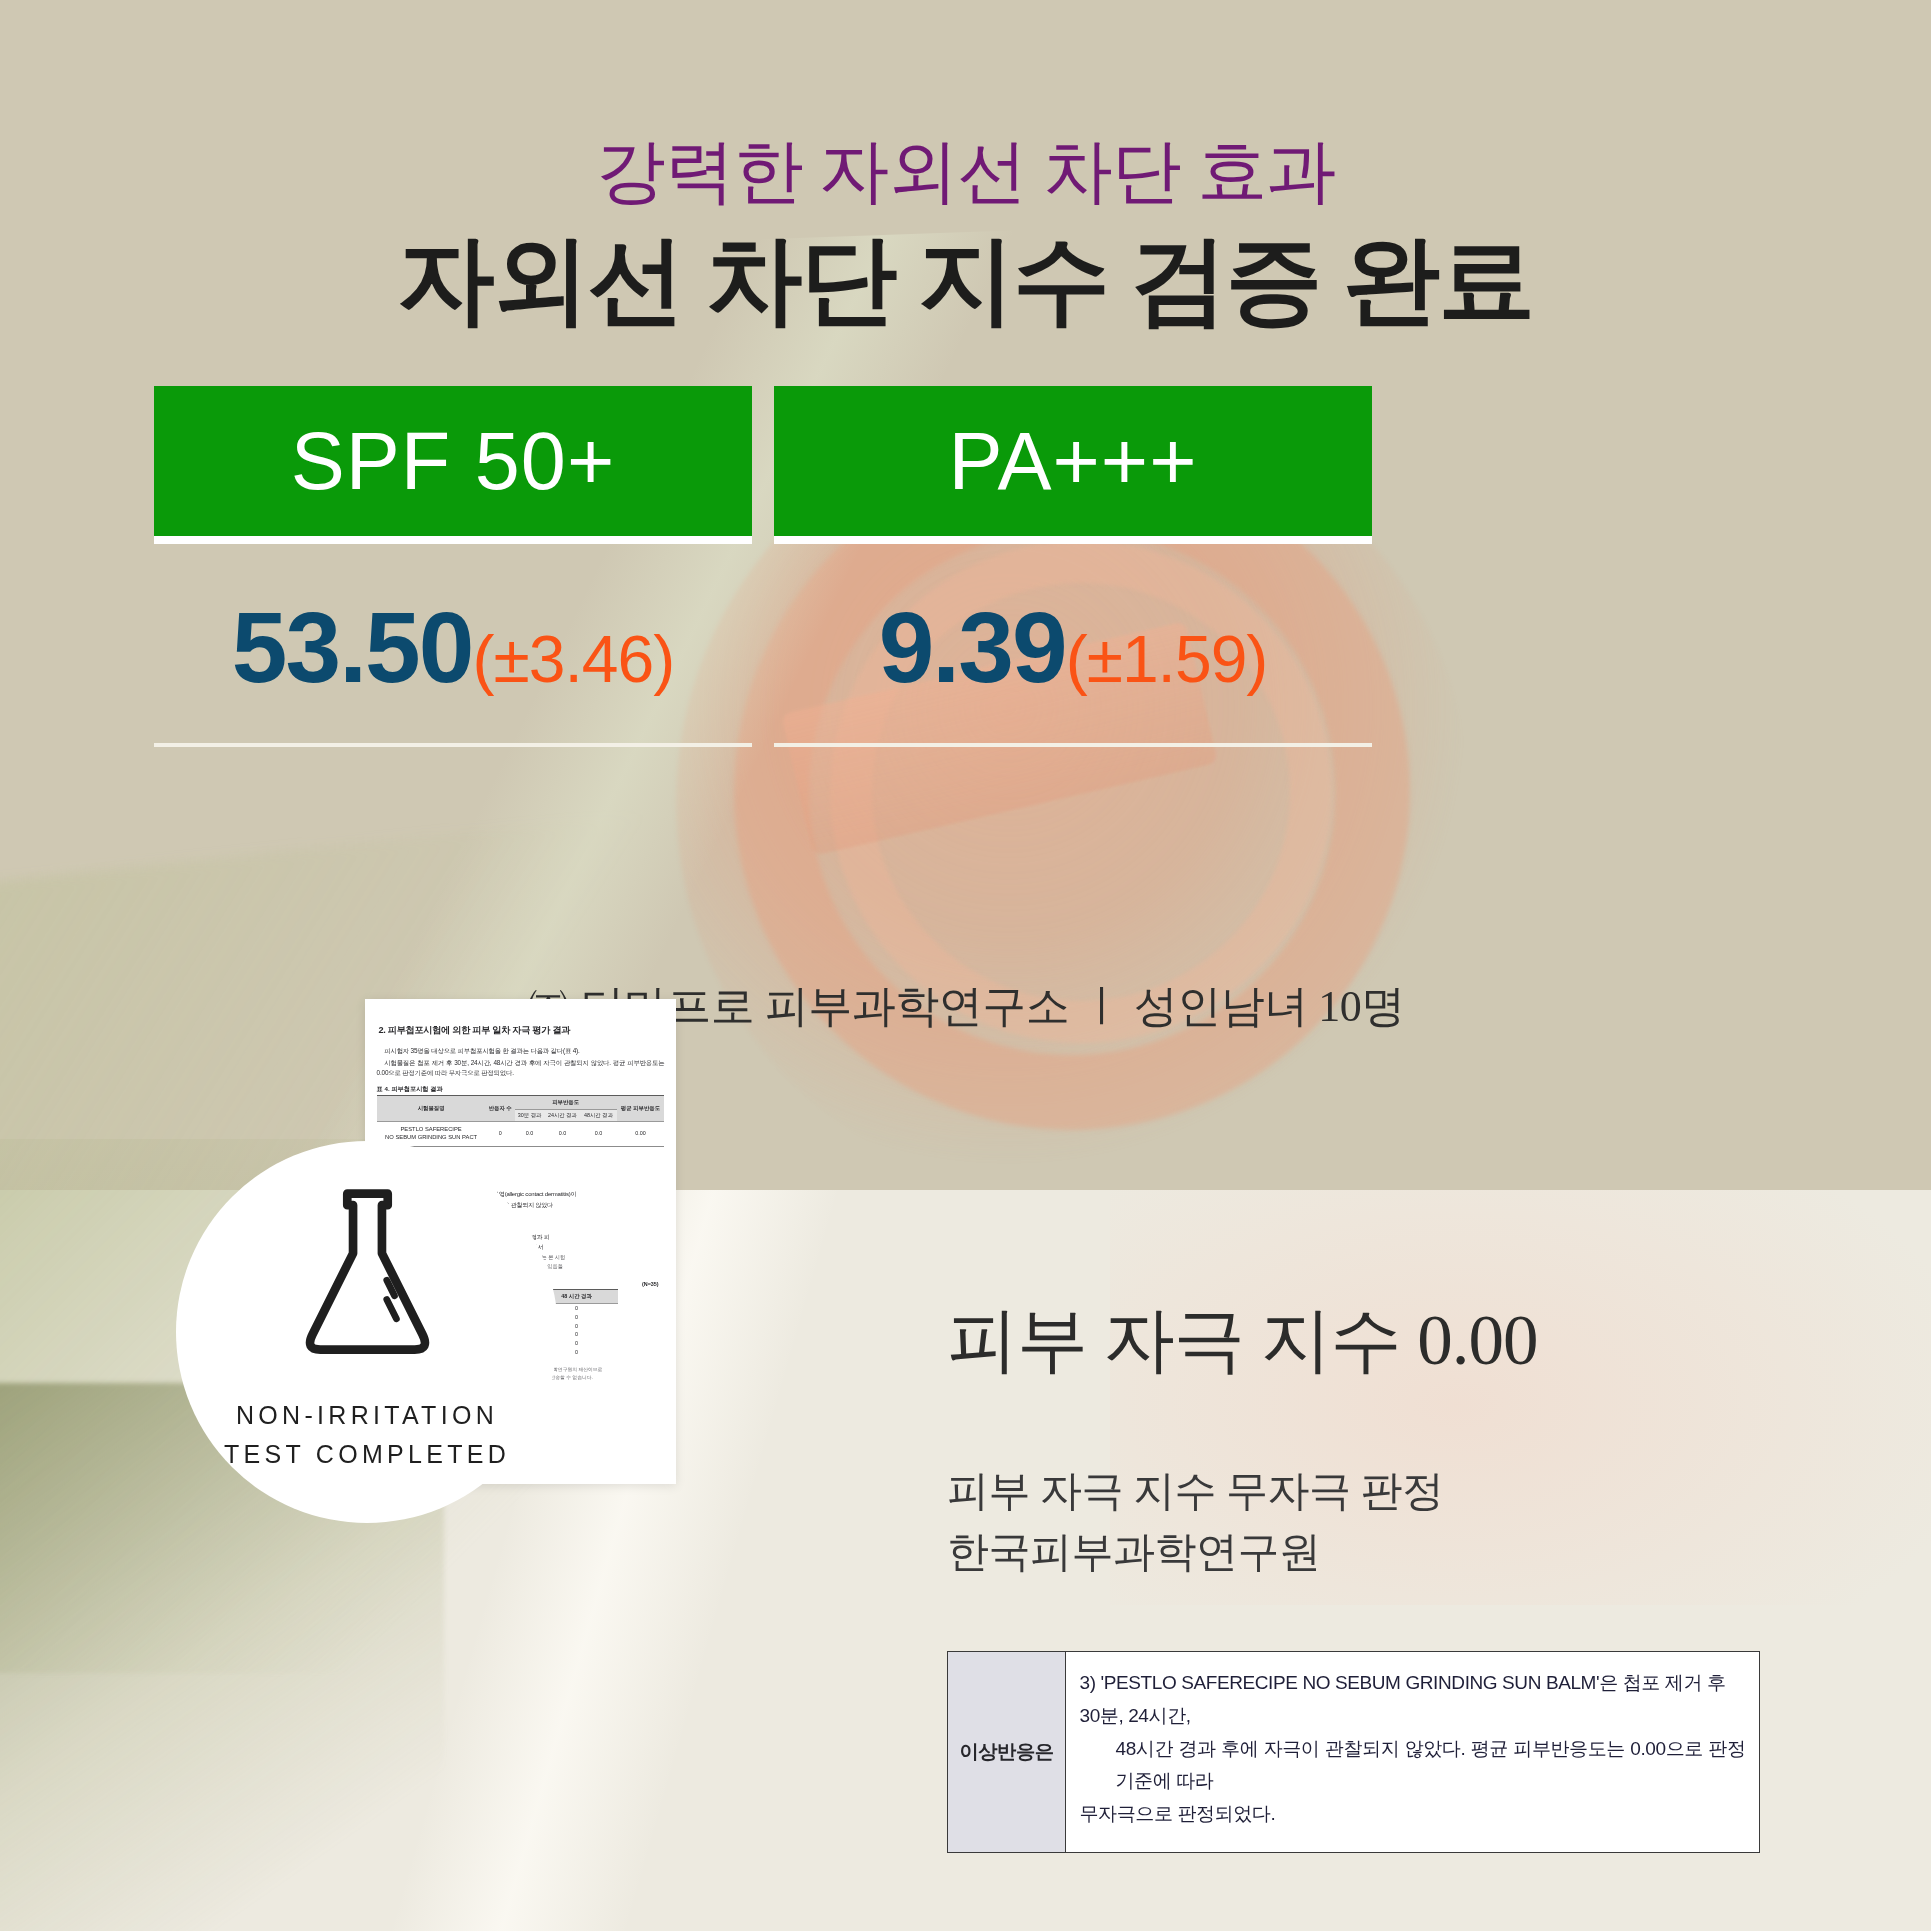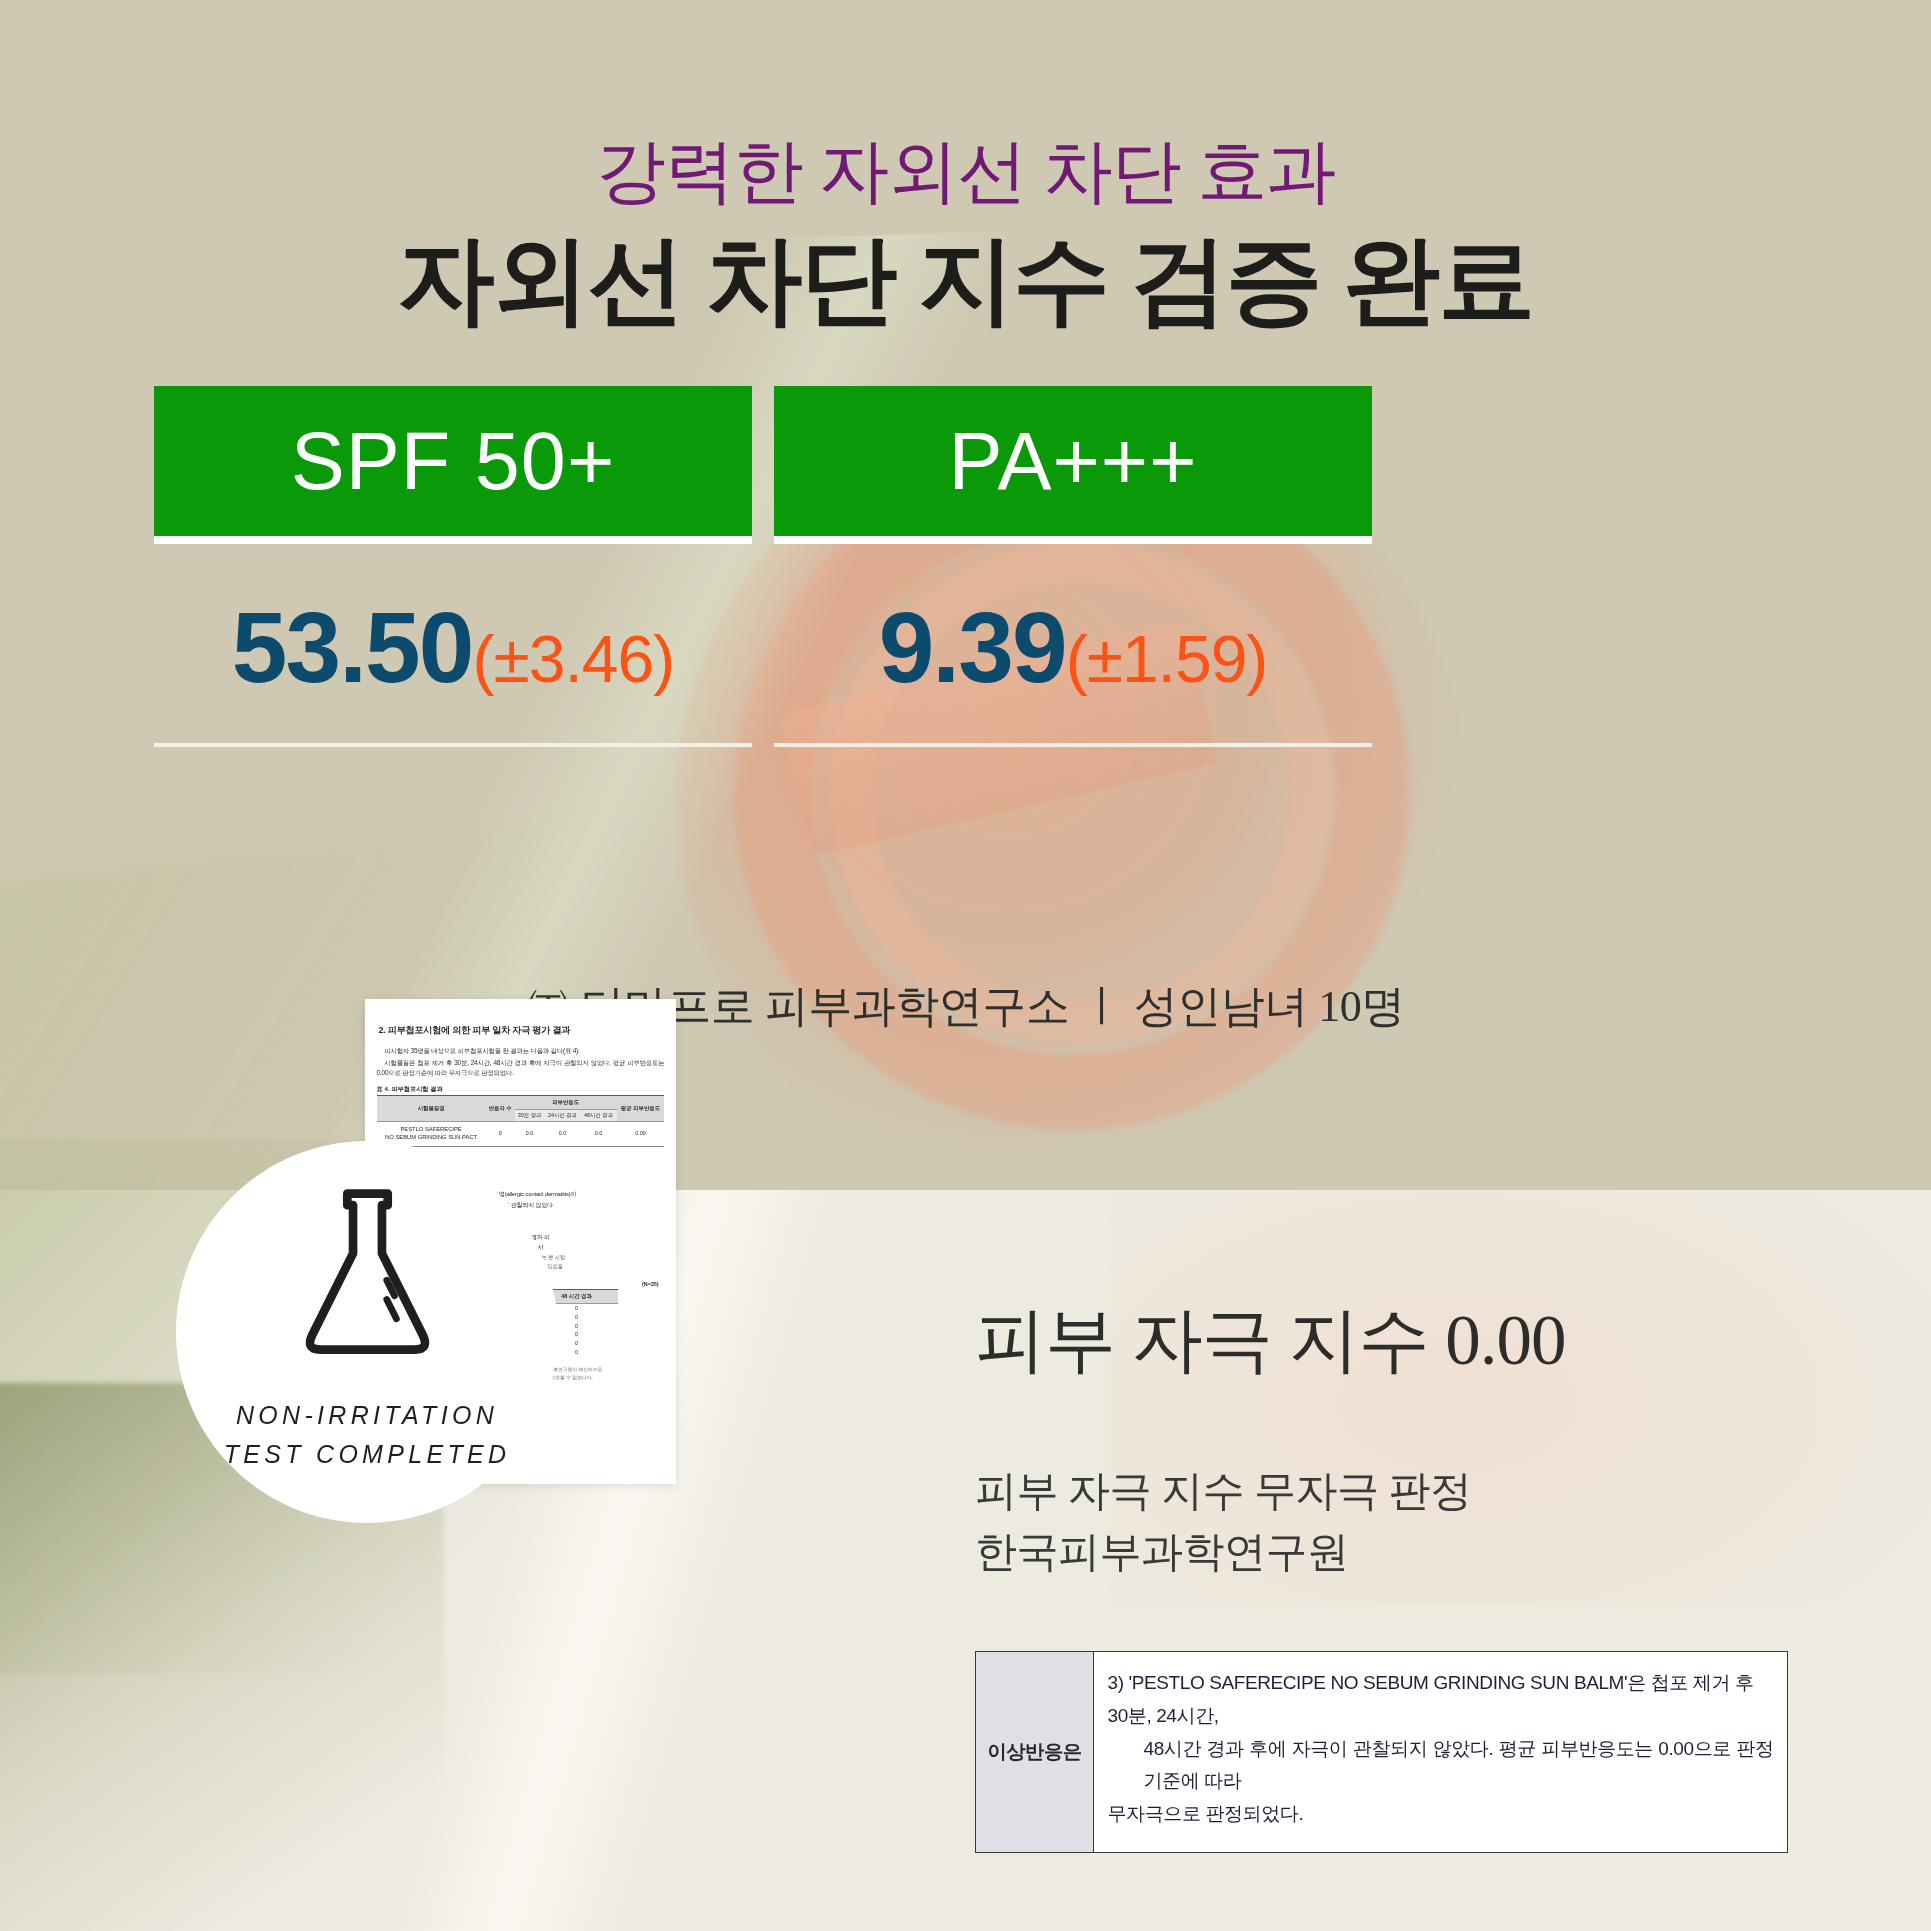--- a/index.html
+++ b/index.html
@@ -353,27 +353,26 @@
   }
   .seal-flask { margin-top:-5.8px; }
   .seal-cap {
     margin-top:25px;
     text-align:center;
     color:#1f1f1f;
     font-size:25px;
     letter-spacing:4.3px;
     line-height:1.55;
     font-weight:400;
-    font-style:italic;
   }
 
   
   .bottom-right {
     position:absolute;
-    left:975px; top:1305px;
+    left:947px; top:1305px;
     width:830px;
     z-index:6;
   }
   .skin-index {
     font-family:"Liberation Serif", serif;
     font-size:71px;
     color:#2c2c2b;
     letter-spacing:-1px;
     line-height:1;
     white-space:nowrap;

